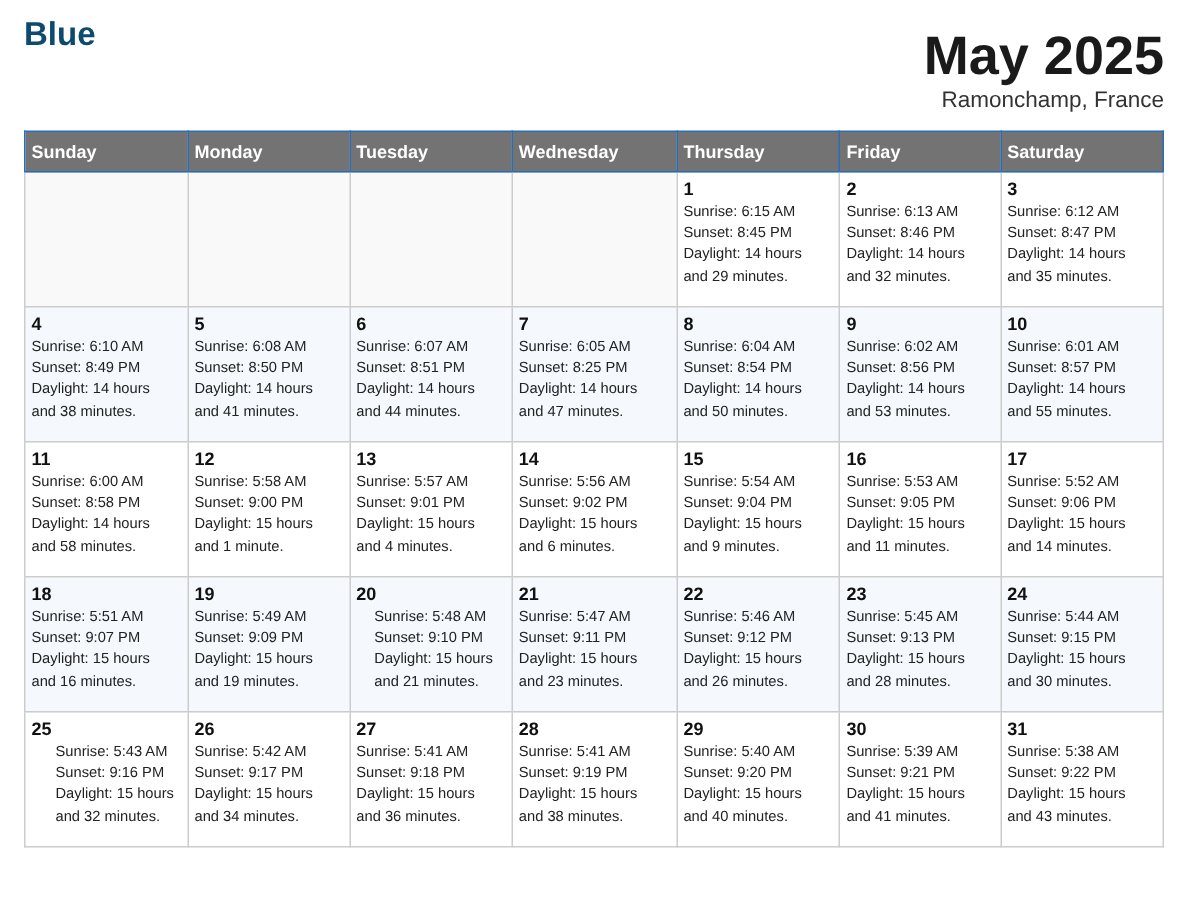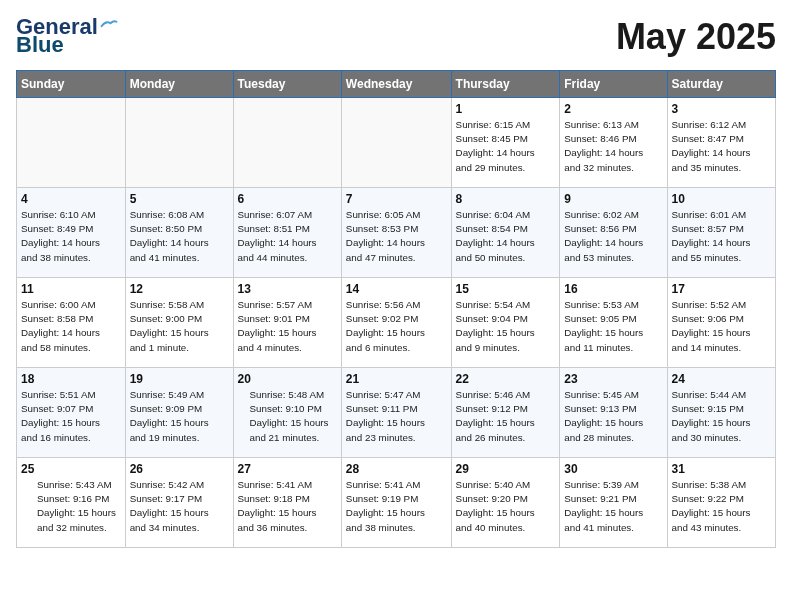--- a/index.html
+++ b/index.html
@@ -78,30 +78,25 @@
     }
     .empty {
       background: #f9f9f9 !important;
     }
   </style>
 </head>
 <body>
 
 <div class="header">
   <div class="logo">
-    <div style="display:flex; align-items:center; gap:0;">
-      <span style="font-size:22px; font-weight:bold; color:#1a3a6b; line-height:1;">General</span>
-      <svg class="logo-bird" viewBox="0 0 24 14" width="28" height="16" style="margin-left:2px; margin-top:-6px;">
-        <path d="M2,10 Q8,2 14,6 Q18,2 22,4" stroke="#4a9fd4" stroke-width="2.5" fill="none" stroke-linecap="round"></path>
-      </svg>
-    </div>
     <span style="font-size:22px; font-weight:bold; color:#0c4a6e; line-height:1; display:block; margin-top:-4px;">Blue</span>
   </div>
   <div class="title-block">
     <div class="month-year">May 2025</div>
+    <div class="location">Ramonchamp, France</div>
   </div>
 </div>
 
 <table>
   <thead>
     <tr>
     <th>Sunday</th>
         <th>Monday</th>
         <th>Tuesday</th>
         <th>Wednesday</th>
@@ -156,21 +151,21 @@
         <td>
           <span class="day-number">6</span>
           <div class="day-info" style="white-space: pre-line;">Sunrise: 6:07 AM
 Sunset: 8:51 PM
 Daylight: 14 hours
 and 44 minutes.</div>
         </td>
         <td>
           <span class="day-number">7</span>
           <div class="day-info" style="white-space: pre-line;">Sunrise: 6:05 AM
-Sunset: 8:53 PM
+Sunset: 8:25 PM
 Daylight: 14 hours
 and 47 minutes.</div>
         </td>
         <td>
           <span class="day-number">8</span>
           <div class="day-info" style="white-space: pre-line;">Sunrise: 6:04 AM
 Sunset: 8:54 PM
 Daylight: 14 hours
 and 50 minutes.</div>
         </td>

